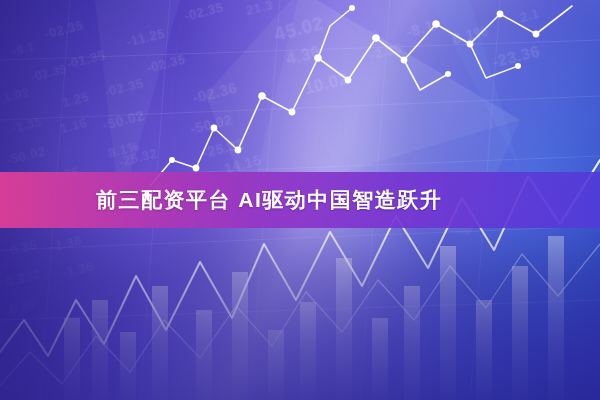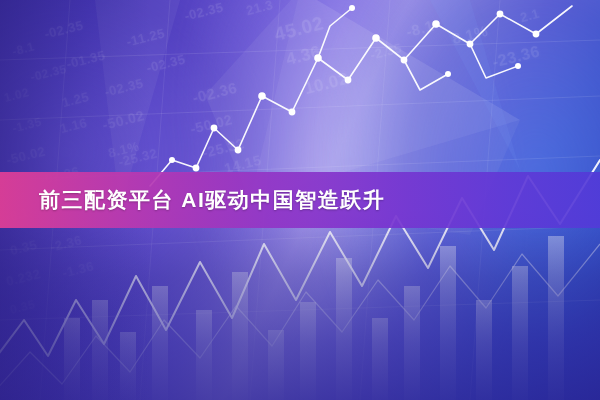--- a/index.html
+++ b/index.html
@@ -121,21 +121,21 @@
        rgba(96,56,214,0.92) 85%,
        rgba(82,58,216,0.92) 100%);
     display: flex;
     align-items: center;
   }
   .band-text {
     color: #ffffff;
     font-size: 21px;
     font-weight: 700;
     letter-spacing: 1.5px;
-    padding-left: 39px;
+    padding-left: 96px;
     text-shadow: 0 1px 2px rgba(0,0,0,0.25);
     white-space: nowrap;
   }
 </style>
 </head>
 <body>
 
 <div id="stage">
 
   <div class="bg-base"></div>

